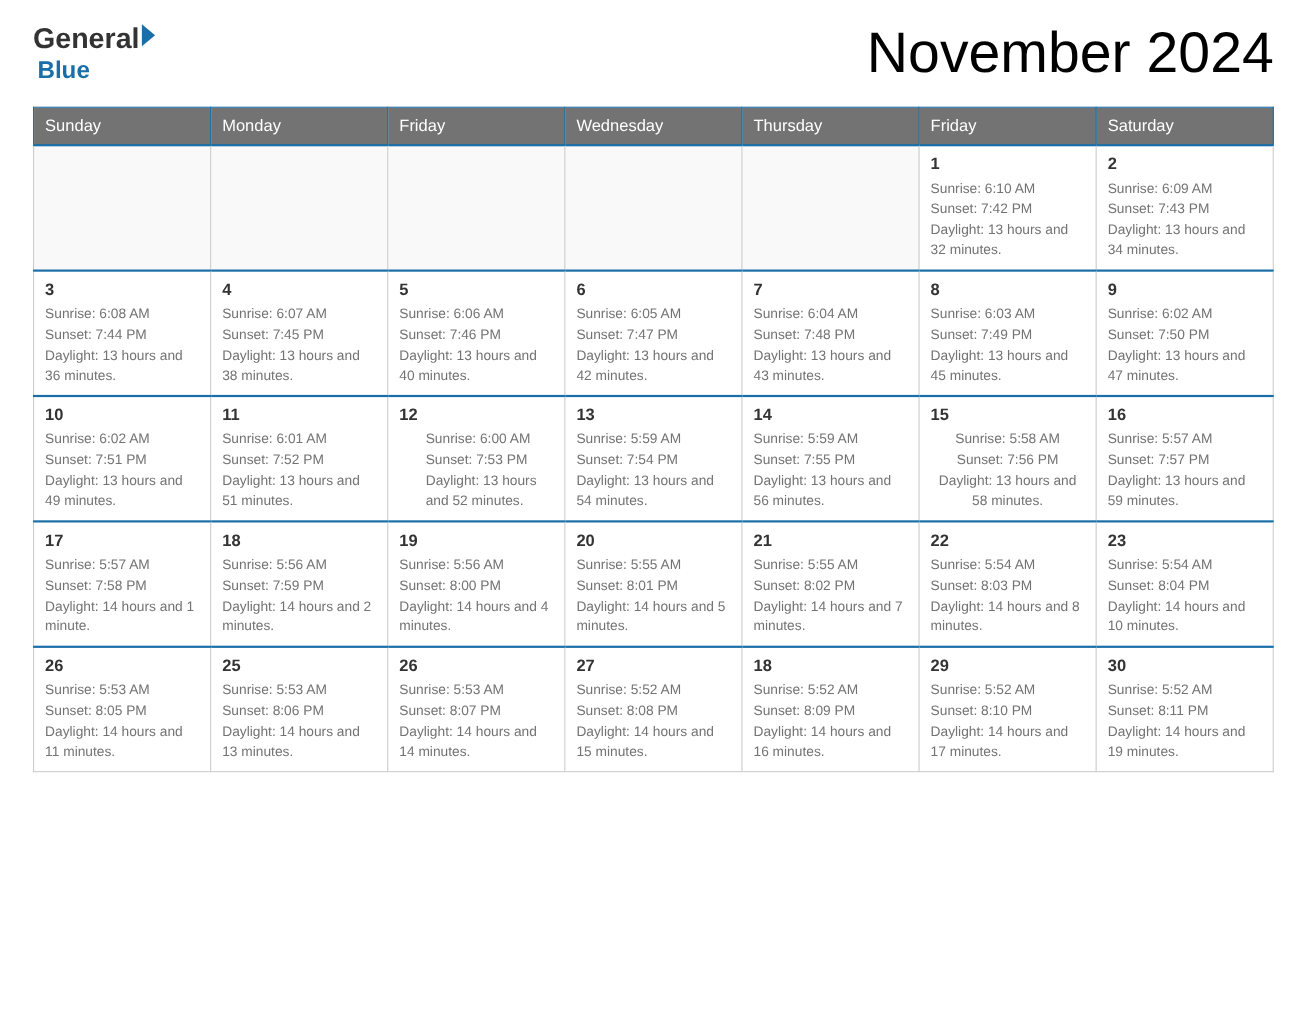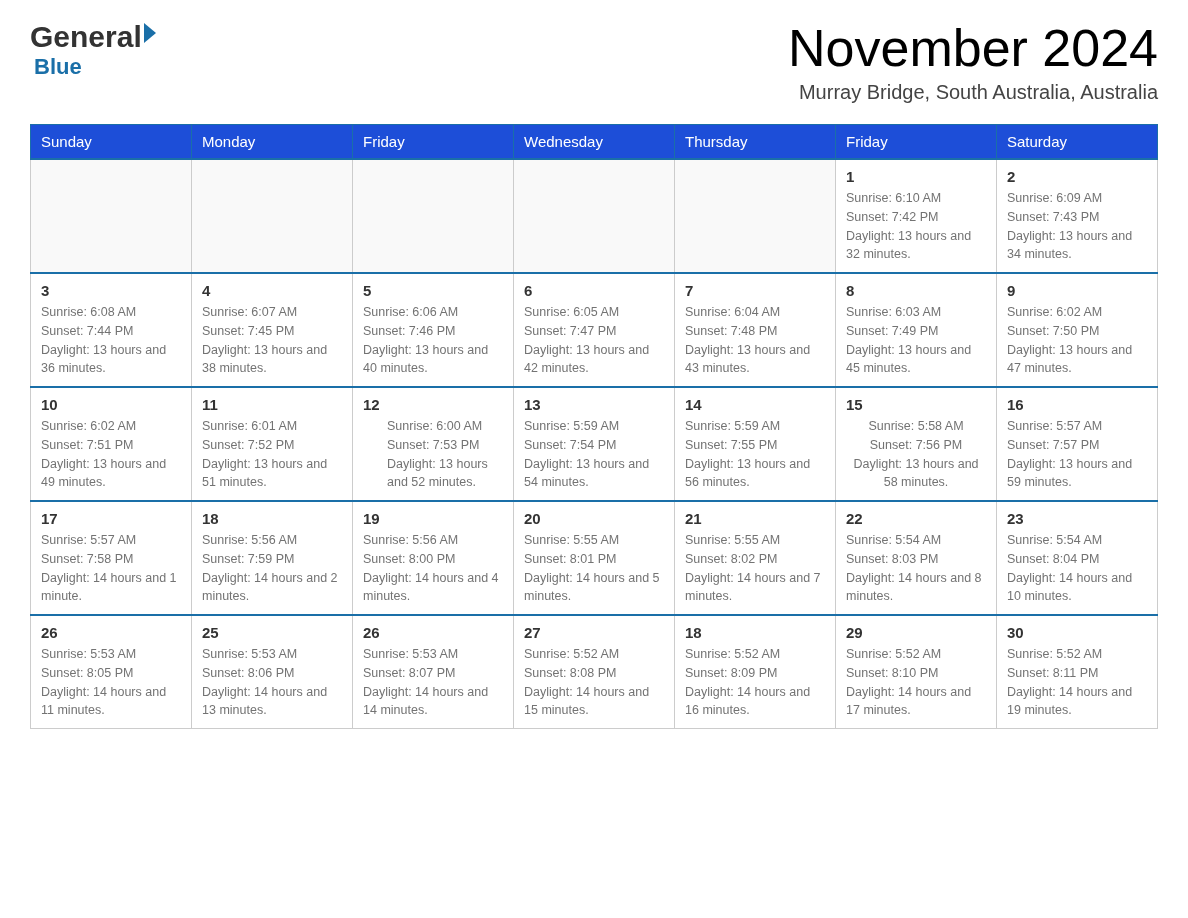--- a/index.html
+++ b/index.html
@@ -15,21 +15,21 @@
       display: flex;
       justify-content: space-between;
       align-items: flex-start;
       margin-bottom: 20px;
     }
     .logo {
       display: flex;
       align-items: center;
     }
     .logo-text-general {
-      font-size: 30px;
+      font-size: 26px;
       font-weight: bold;
       color: #333;
     }
     .logo-text-blue {
       font-size: 22px;
       font-weight: bold;
       color: #1a6fa8;
     }
     .logo-arrow {
       width: 0;
@@ -66,21 +66,21 @@
       font-size: 20px;
       color: #444;
       margin-top: 4px;
     }
     .calendar-table {
       width: 100%;
       border-collapse: collapse;
       table-layout: fixed;
     }
     .calendar-table th {
-      background-color: #1d4ed8;
+      background-color: #737373;
       color: #fff;
       text-align: left;
       padding: 8px 10px;
       font-size: 15px;
       font-weight: normal;
       border: 1px solid #1a6fa8;
     }
     .calendar-table td {
       vertical-align: top;
       padding: 8px 10px;
@@ -118,21 +118,20 @@
         <span class="logo-text-general">General</span>
         <div class="logo-arrow"></div>
       </div>
       <div class="logo-line2">
         <span class="logo-text-blue">Blue</span>
       </div>
     </div>
   </div>
   <div class="title-section">
     <div class="month-title">November 2024</div>
-    <div class="location-title">Murray Bridge, South Australia, Australia</div>
   </div>
 </div>
 
 <table class="calendar-table">
   <thead>
     <tr>
     <th>Sunday</th>
         <th>Monday</th>
         <th>Friday</th>
         <th>Wednesday</th>

